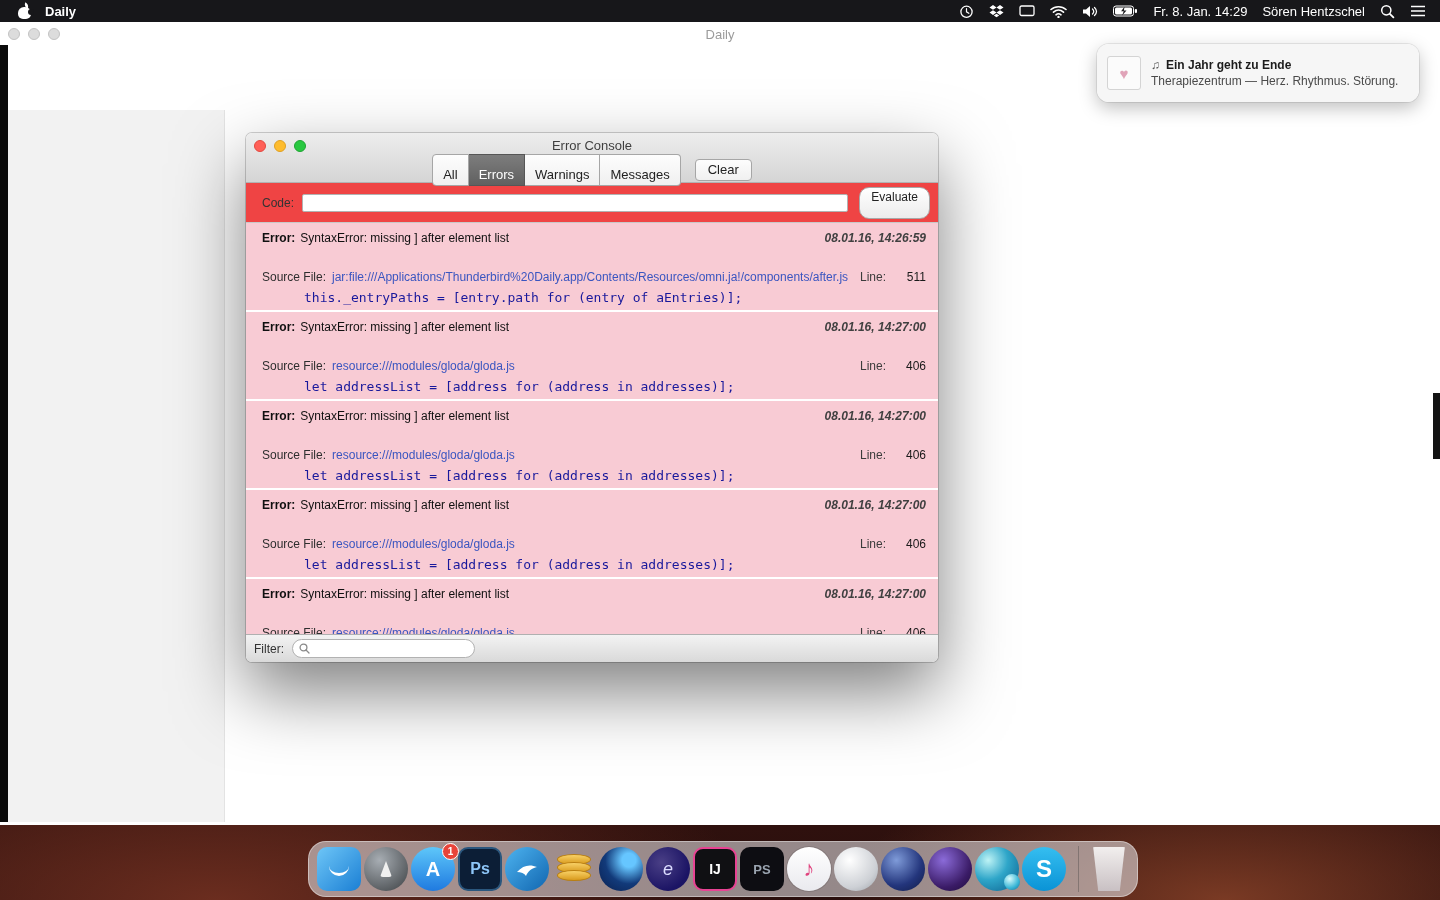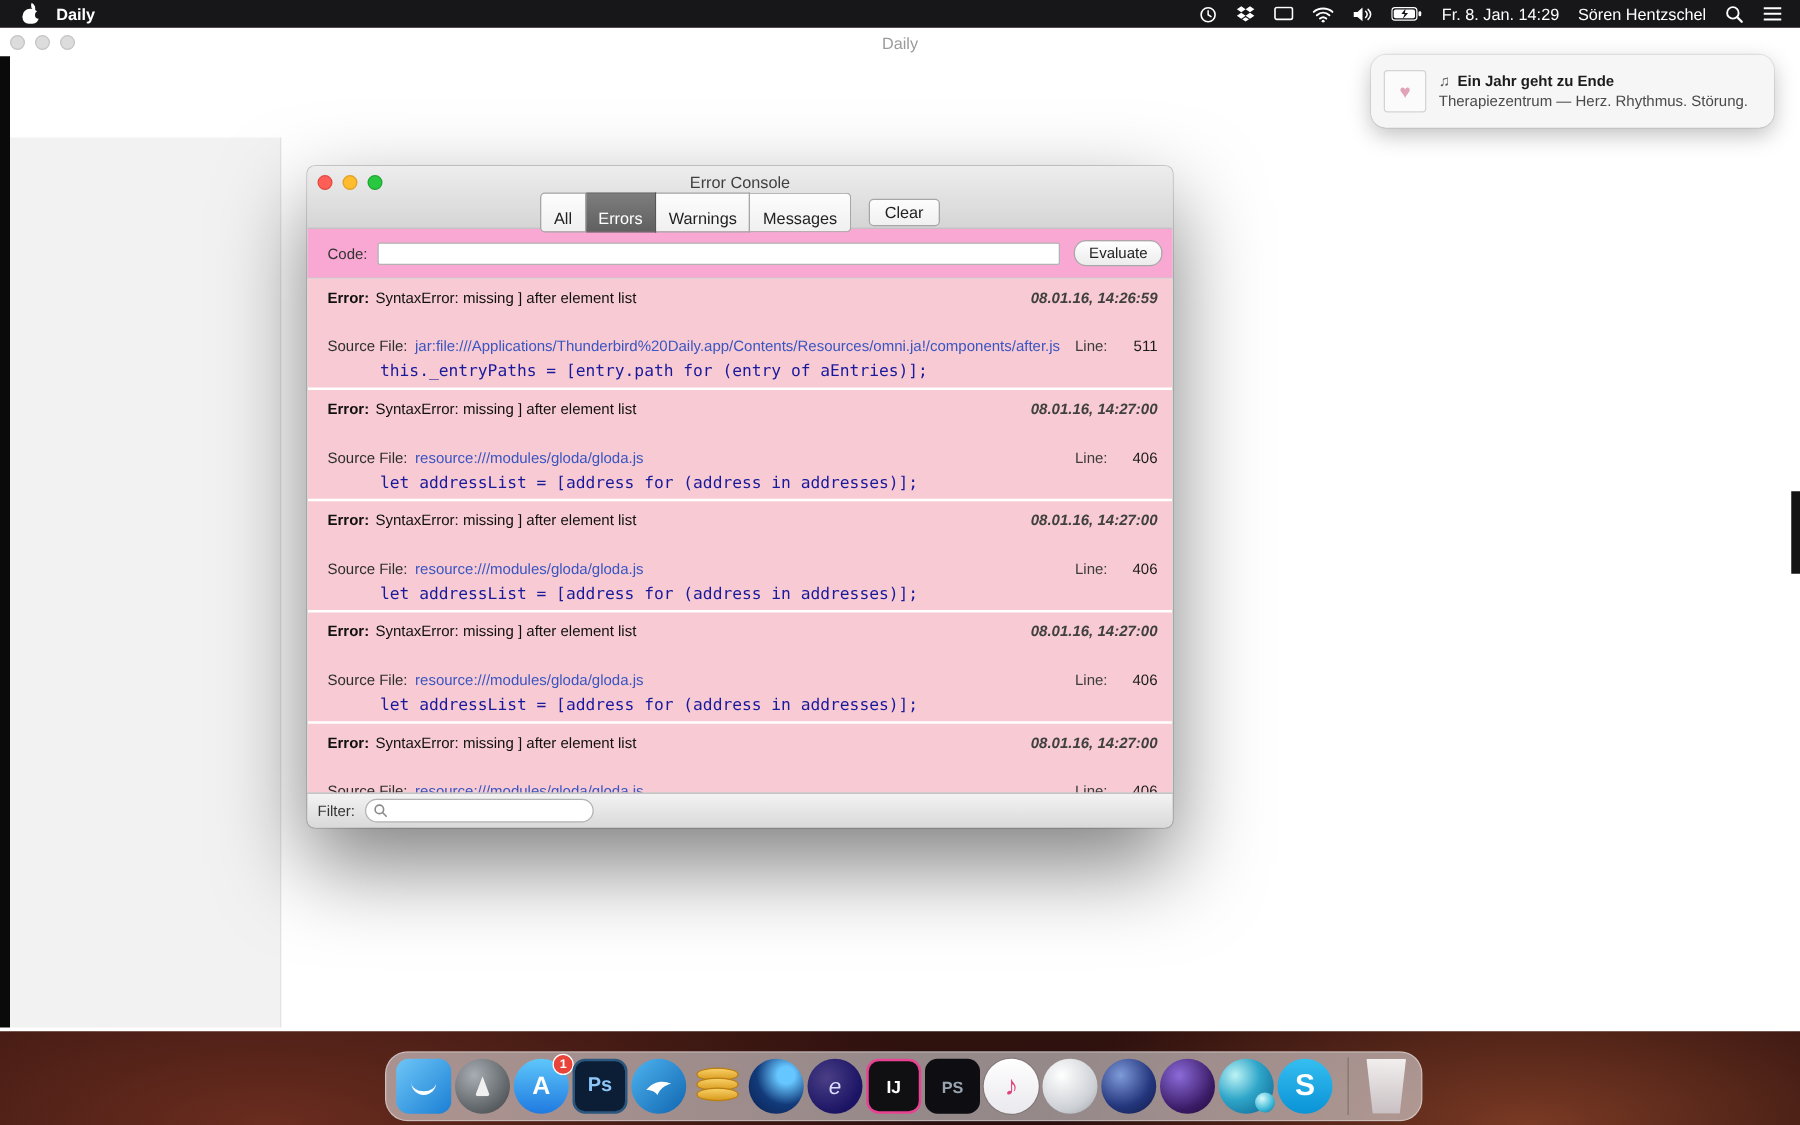--- a/index.html
+++ b/index.html
@@ -61,26 +61,26 @@
   .win-title { text-align:center; font-size:13px; color:#3f3f3f; line-height:25px; }
   .tabbar { display:flex; justify-content:center; align-items:center; height:24px; }
   .seg { font-size:13px; color:#222; padding:12px 10px 3px; background:linear-gradient(#fdfdfd,#f0f0f0);
     border:1px solid #a6a6a6; border-left-width:0; cursor:default; }
   .seg.first { border-left-width:1px; border-radius:4px 0 0 4px; }
   .seg.last { border-radius:0 4px 4px 0; }
   .seg.selected { background:linear-gradient(#7d7d7d,#606060); color:#fff; border-color:#565656; }
   .clear-btn { margin-left:14px; font-size:13px; color:#222; padding:2px 12px 3px;
     border:1px solid #a6a6a6; border-radius:4px; background:linear-gradient(#fdfdfd,#f0f0f0); }
 
-  .code-row { height:40px; background:#f9a8d4; border-bottom:1px solid #c8c8c8; display:flex; align-items:center;
+  .code-row { height:40px; background:#ef4444; border-bottom:1px solid #c8c8c8; display:flex; align-items:center;
     padding:0 8px; flex:none; }
   .code-label { font-size:12px; color:#333; margin:0 8px; }
   .code-input { width:559px; height:18px; border:1px solid #b2b2b2; border-radius:2px; background:#fff;
     font-size:12px; padding:0 4px; outline:none; }
-  .evaluate { margin-left:11px; font-size:12px; color:#222; padding:2px 11px 3px; border:1px solid #a8a8a8;
+  .evaluate { margin-left:11px; font-size:12px; color:#222; padding:2px 11px 14px; border:1px solid #a8a8a8;
     border-radius:10px; background:linear-gradient(#ffffff,#ececec); }
 
   .entries { flex:1; background:#fff; overflow:hidden; }
   .entry { background:#f8cbd4; height:87px; margin-bottom:2px; overflow:hidden; }
   .entry-row1 { display:flex; align-items:baseline; padding:8px 12px 0 16px; font-size:12px; color:#101010; }
   .err-label { font-weight:bold; margin-right:5px; }
   .timestamp { margin-left:auto; font-weight:bold; color:#404040;font-style:italic; }
   .entry-row2 { display:flex; align-items:flex-start; padding:5px 12px 0 16px; font-size:12px; color:#2e2e2e;margin-top:20px; }
   .src-link { color:#3a55c0; margin-left:6px; cursor:pointer; }
   .line-label { margin-left:auto; color:#3c3c3c; }

